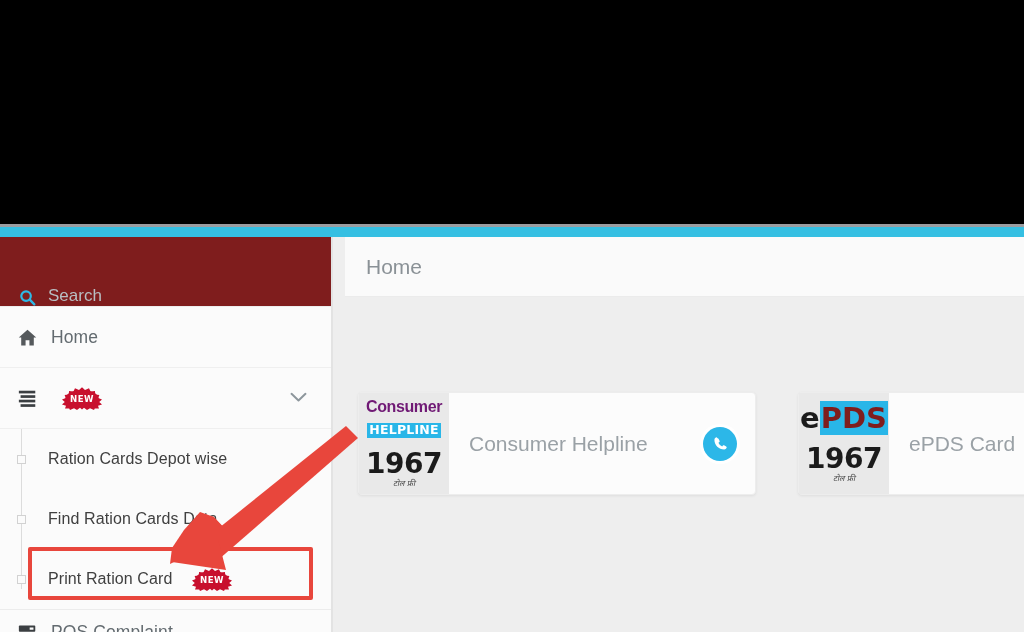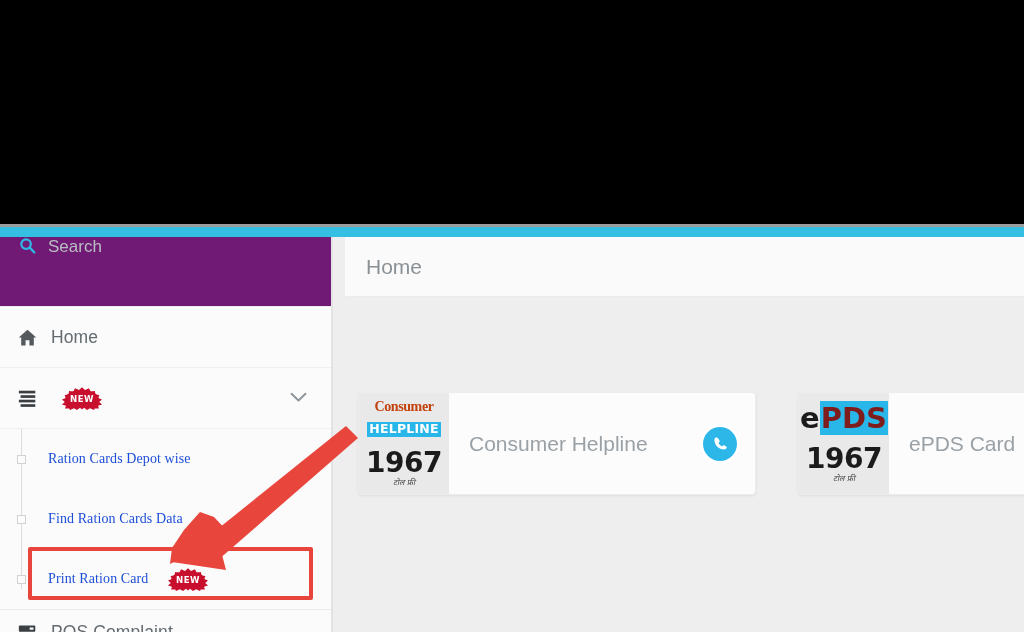--- a/index.html
+++ b/index.html
@@ -13,62 +13,62 @@
   .greyline  { position:absolute; left:0; top:224px; width:1024px; height:3px; background:#9b9da1; }
   .cyanbar   { position:absolute; left:0; top:227px; width:1024px; height:10px; background:#35bfe2; }
 
   
   .app { position:absolute; left:0; top:237px; width:1024px; height:395px; background:#eeeeee; overflow:hidden; }
 
   
   .sidebar { position:absolute; left:0; top:0; width:333px; height:395px; background:#fbfbfb; }
   .sidebar-edge { position:absolute; left:331px; top:0; width:2px; height:395px; background:#e3e3e3; }
 
-  .search-row { position:relative; height:70px; display:flex; align-items:flex-start; padding-left:14px;
-                border-bottom:1px solid #ededed; background:#701a75; }
+  .search-row { position:relative; height:70px; display:flex; align-items:flex-end; padding-left:14px;
+                border-bottom:1px solid #ededed; background:#7f1d1d; }
   .search-icon { width:26px; display:flex; justify-content:center; align-items:center; }
   .search-input { border:none; outline:none; background:transparent; font-size:17px; color:#b7bcc0;
                   font-family:"Liberation Sans", sans-serif; margin-left:8px; width:200px; }
   .search-input::placeholder { color:#b9bec2; }
 
   .nav-row { position:relative; height:61px; display:flex; align-items:center; padding-left:12px;
              border-bottom:1px solid #efefef; background:#fbfbfb; }
   .nav-ico { width:30px; display:flex; align-items:center; justify-content:center; }
   .nav-label { font-size:17.5px; color:#636b70; margin-left:9px; letter-spacing:.1px; }
 
   .badge-new { margin-left:12px; position:relative; width:56px; height:24px; display:inline-block; }
   .chev { position:absolute; right:26px; color:#8d969c; }
 
   
   .submenu { position:relative; background:#fbfbfb; }
   .tree-line { position:absolute; left:21px; top:0px; width:1px; height:160px; background:#dcdcdc; }
   .sub-row { position:relative; height:60px; display:flex; align-items:center; padding-left:48px; }
   .sub-mark { position:absolute; left:17px; top:50%; margin-top:-4px; width:9px; height:9px;
               background:#fbfbfb; border:1px solid #d2d2d2; }
-  .sub-label { font-size:14px; color:#1d4ed8; letter-spacing:.1px;font-family:Liberation Serif, serif; }
+  .sub-label { font-size:16px; color:#404040; letter-spacing:.1px; }
 
   .pos-row { position:relative; height:45px; display:flex; align-items:center; padding-left:12px;
              border-top:1px solid #ececec; background:#fbfbfb; }
 
   
   .main { position:absolute; left:333px; top:0; width:691px; height:395px; background:#eeeeee; }
   .crumb-bar { position:absolute; left:12px; top:0px; width:679px; height:60px; background:#fafafa;
                border-bottom:1px solid #ebebeb; display:flex; align-items:center; padding-left:21px; }
   .crumb-text { font-size:21px; color:#8a9196; }
 
   .cards { position:absolute; left:0; top:60px; width:691px; height:335px; }
 
   .card { position:absolute; background:#fcfcfc; border:1px solid #ededed; border-radius:4px;
           box-shadow:0 1px 3px rgba(0,0,0,.07); display:flex; align-items:center; }
   .card-a { left:25px; top:95px; width:398px; height:103px; }
   .card-b { left:465px; top:95px; width:398px; height:103px; }
 
   .logo { width:90px; height:101px; background:#e9e9e9; display:flex; flex-direction:column;
           align-items:center; justify-content:center; flex:none; }
-  .logo-l1 { font-family:Liberation Serif, serif; font-weight:bold; font-size:14px; color:#c2410c;
+  .logo-l1 { font-family:Liberation Sans, sans-serif; font-weight:bold; font-size:16px; color:#701a75;
              letter-spacing:-.4px; line-height:1; }
   .logo-l2 { background:#29b6e8; color:#fff; font-weight:bold; font-size:12.5px; letter-spacing:.2px;
              padding:0 2px; line-height:1.15; font-family:"DejaVu Sans", sans-serif; margin-top:8px; }
   .logo-num { font-family:"DejaVu Sans", sans-serif; font-weight:bold; font-size:28px; color:#1b1b1b;
               line-height:1; margin-top:12px; letter-spacing:-.5px; }
   .logo-hin { font-size:8px; color:#444; margin-top:-1px;font-style:italic; }
   .epds-e { font-family:"DejaVu Sans", sans-serif; font-weight:bold; font-size:29px; color:#1b1b1b; line-height:1; }
   .epds-hl { background:#29b6e8; color:#7f1d1d; font-family:"DejaVu Sans", sans-serif; font-weight:bold;
              font-size:29px; line-height:1; padding:0 1px; }
 

